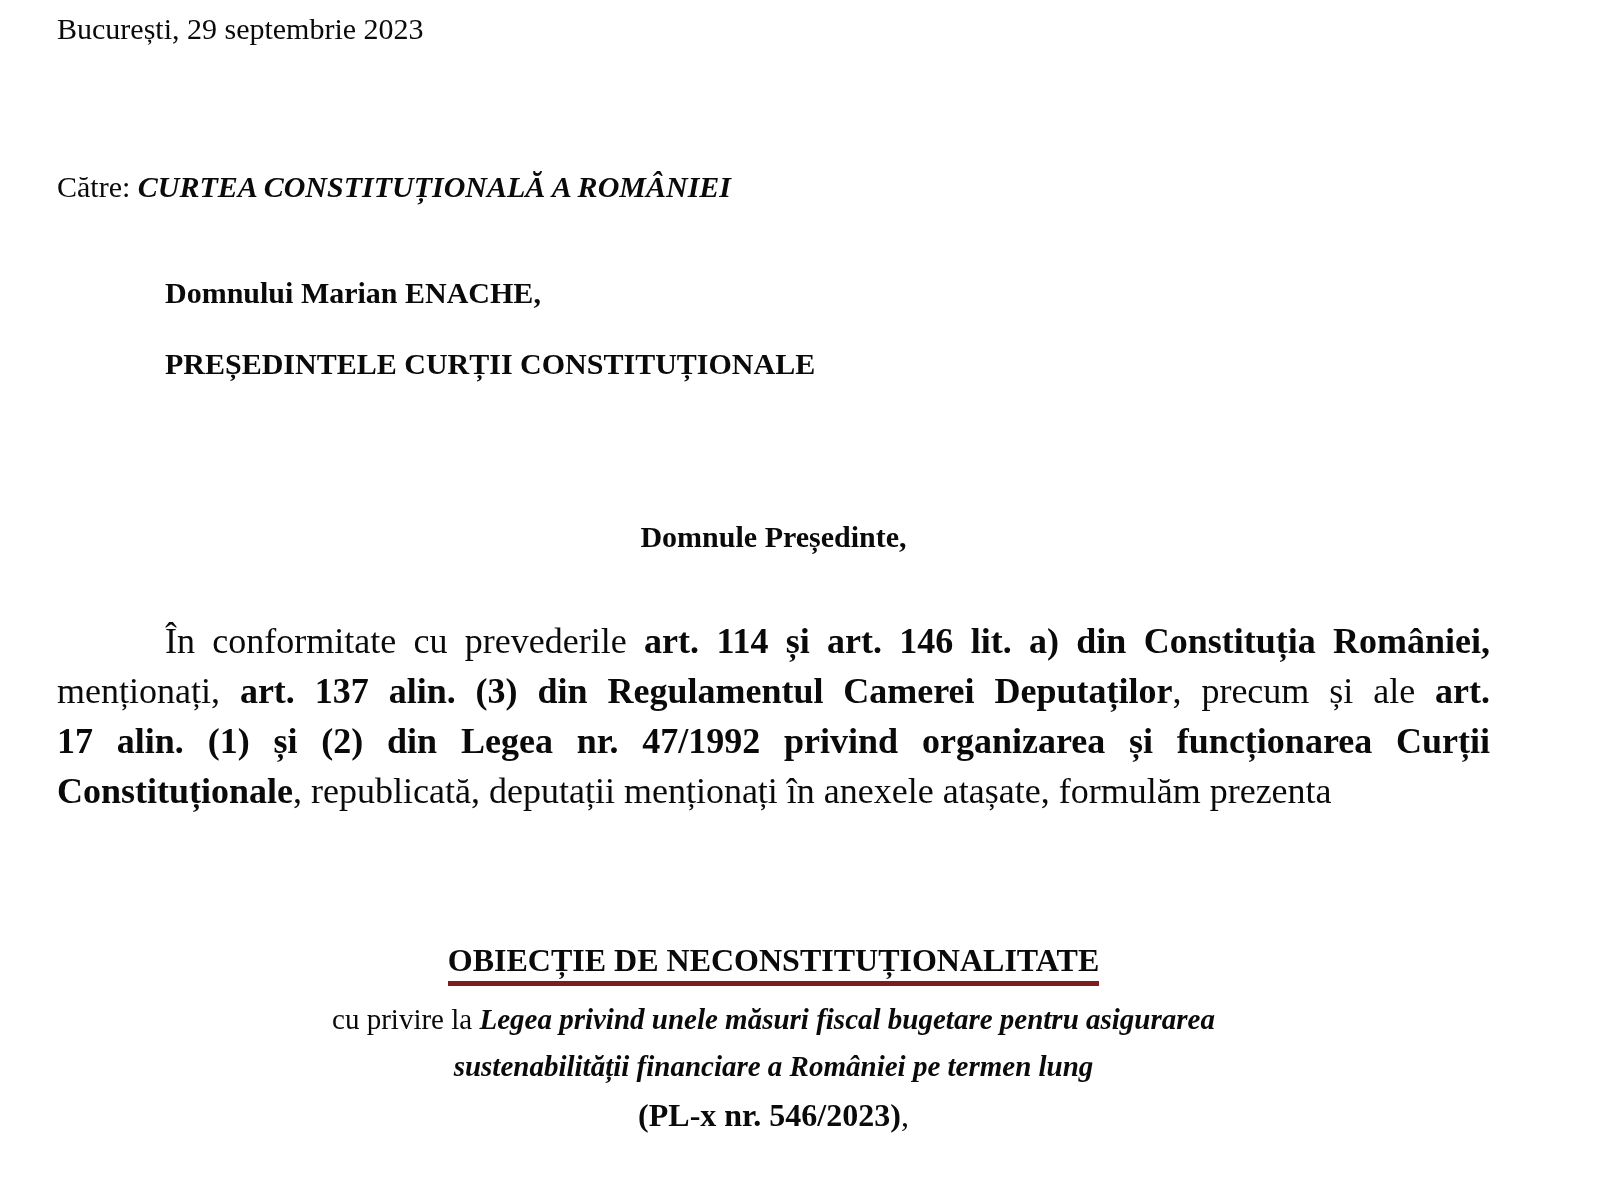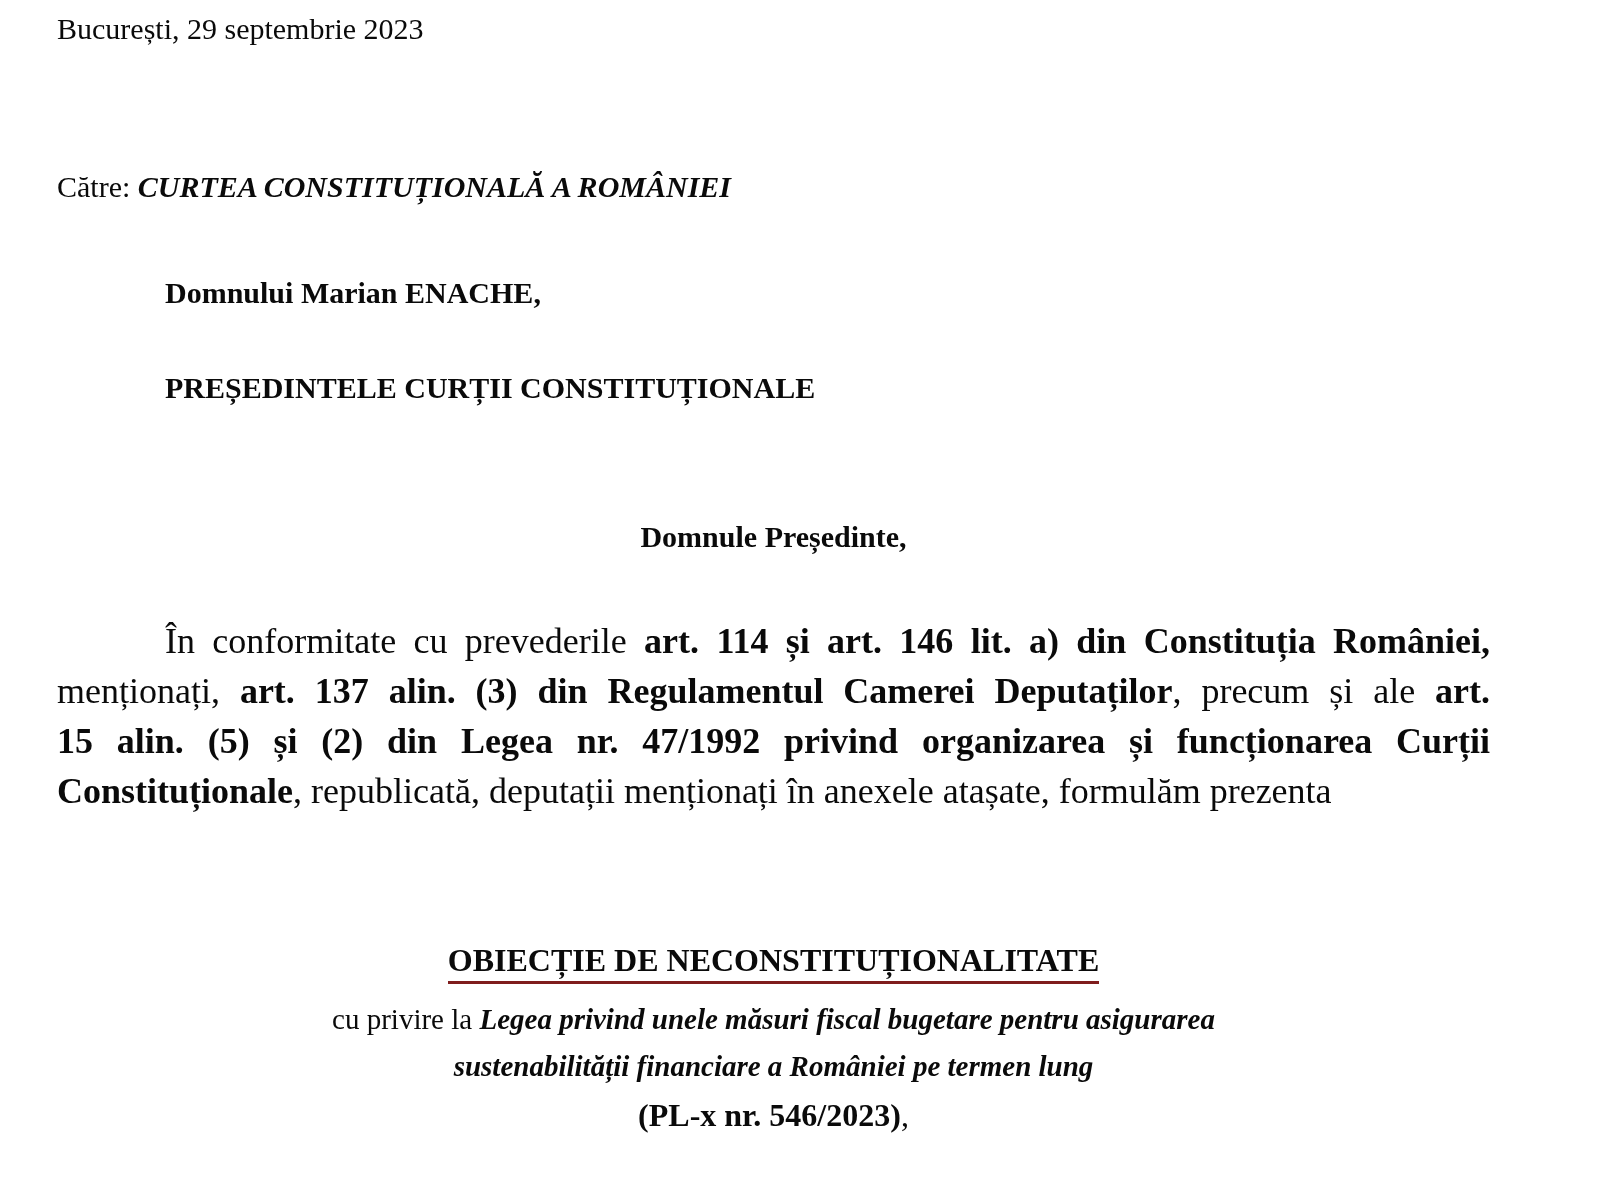--- a/index.html
+++ b/index.html
@@ -9,26 +9,26 @@
     height: 1200px;
     background: #ffffff;
     color: #0a0a0a;
     font-family: Liberation Serif, serif;
     font-size: 30px;
     overflow: hidden;
   }
   .abs { position: absolute; line-height: 1.15; }
   .b  { font-weight: 700; }
   .bi { font-weight: 700; font-style: italic; }
-  .u  { border-bottom: 3px solid #7f1d1d; padding-bottom: 3px; }
+  .u  { border-bottom: 5px solid #7f1d1d; padding-bottom: 3px; }
 
   .dateline        { left: 57px;  top: 12px; }
   .addressee-line  { left: 57px;  top: 170px; }
   .recipient-name  { left: 165px; top: 276px; }
-  .recipient-title { left: 165px; top: 347px; margin-top: 24px; }
+  .recipient-title { left: 165px; top: 347px; }
 
   .centered { left: 57px; width: 1433px; text-align: center; white-space: nowrap; }
   .salutation { top: 520px; }
 
   .body-paragraph {
     left: 57px; top: 616px; width: 1433px;
     font-size: 36px; line-height: 50px;
   }
   .pline { width: 1433px; }
   .just  { text-align: justify; text-align-last: justify; }
@@ -56,21 +56,21 @@
 
   <div class="abs b centered salutation">Domnule Președinte,</div>
 
   <div class="abs body-paragraph">
     <div class="pline just indent">
       <span>În conformitate cu prevederile </span><span class="b">art. 114 și art. 146 lit. a) din Constituția României,</span>
     </div>
     <div class="pline just">
       <span>menționați, </span><span class="b">art. 137 alin. (3) din Regulamentul Camerei Deputaților</span><span>, precum și ale </span><span class="b">art.</span>
     </div>
-    <div class="pline just b">15 alin. (5) și (2) din Legea nr. 47/1992 privind organizarea și funcționarea Curții</div>
+    <div class="pline just b">17 alin. (1) și (2) din Legea nr. 47/1992 privind organizarea și funcționarea Curții</div>
     <div class="pline">
       <span class="b">Constituționale</span><span>, republicată, deputații menționați în anexele atașate, formulăm prezenta</span>
     </div>
   </div>
 
   <div class="abs centered objection-heading">
     <span class="b u">OBIECȚIE DE NECONSTITUȚIONALITATE</span>
   </div>
 
   <div class="abs centered law-title-line1">

